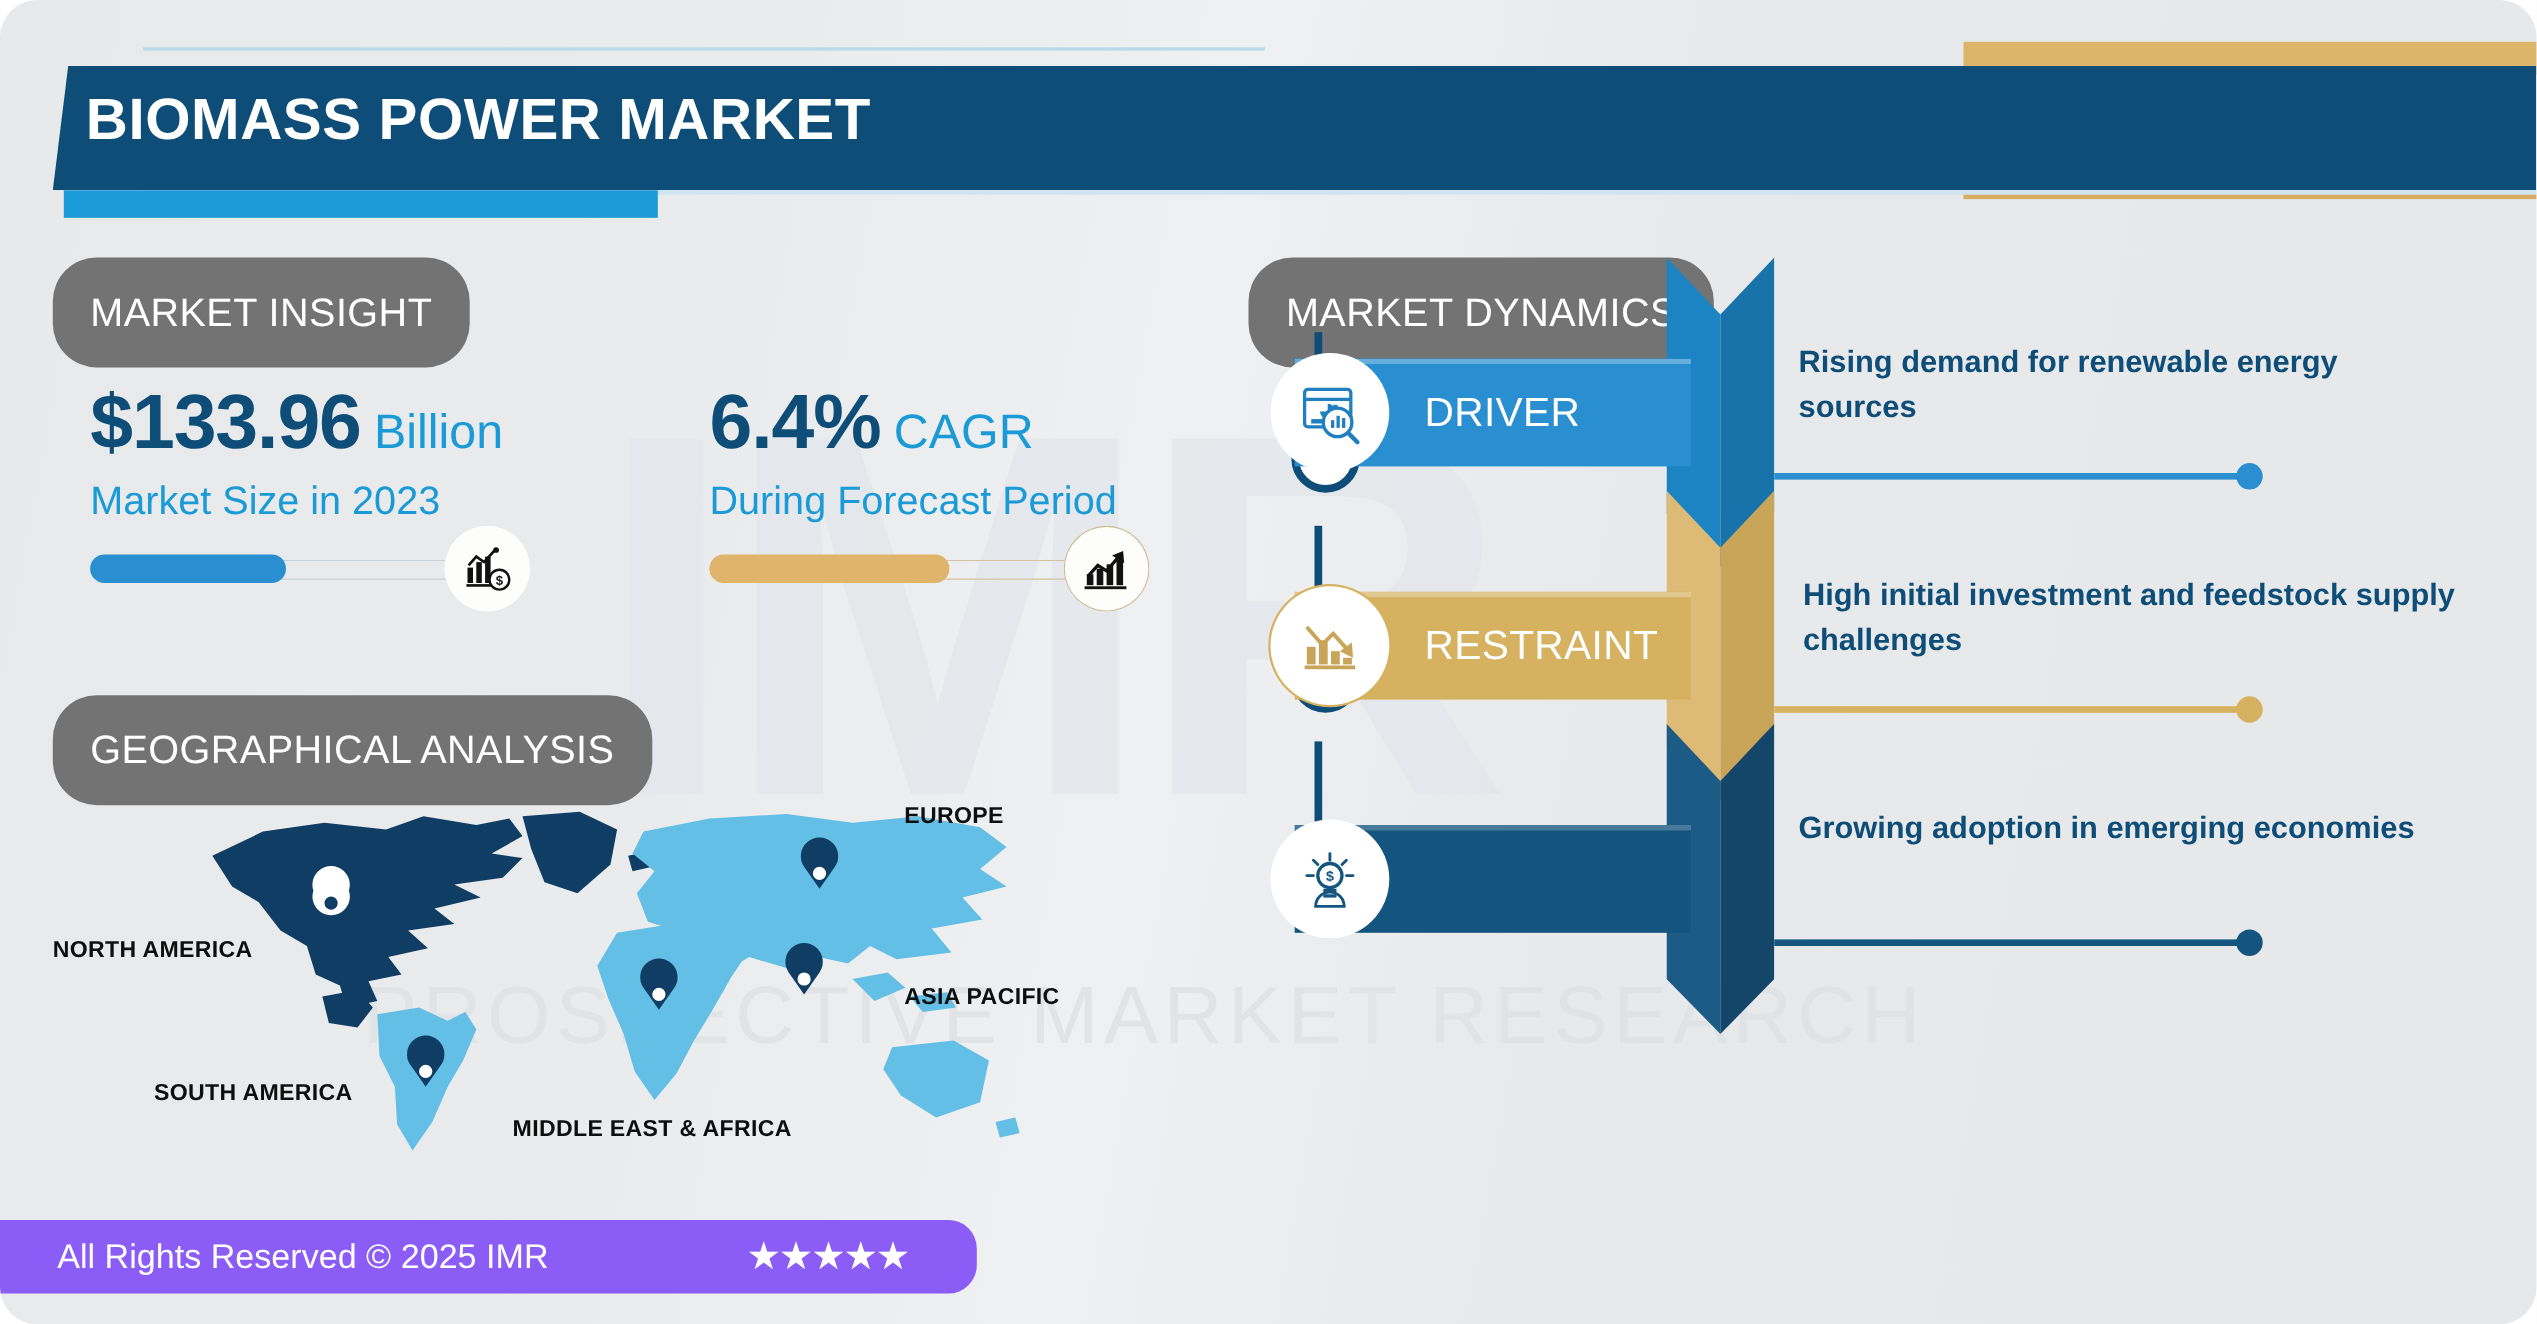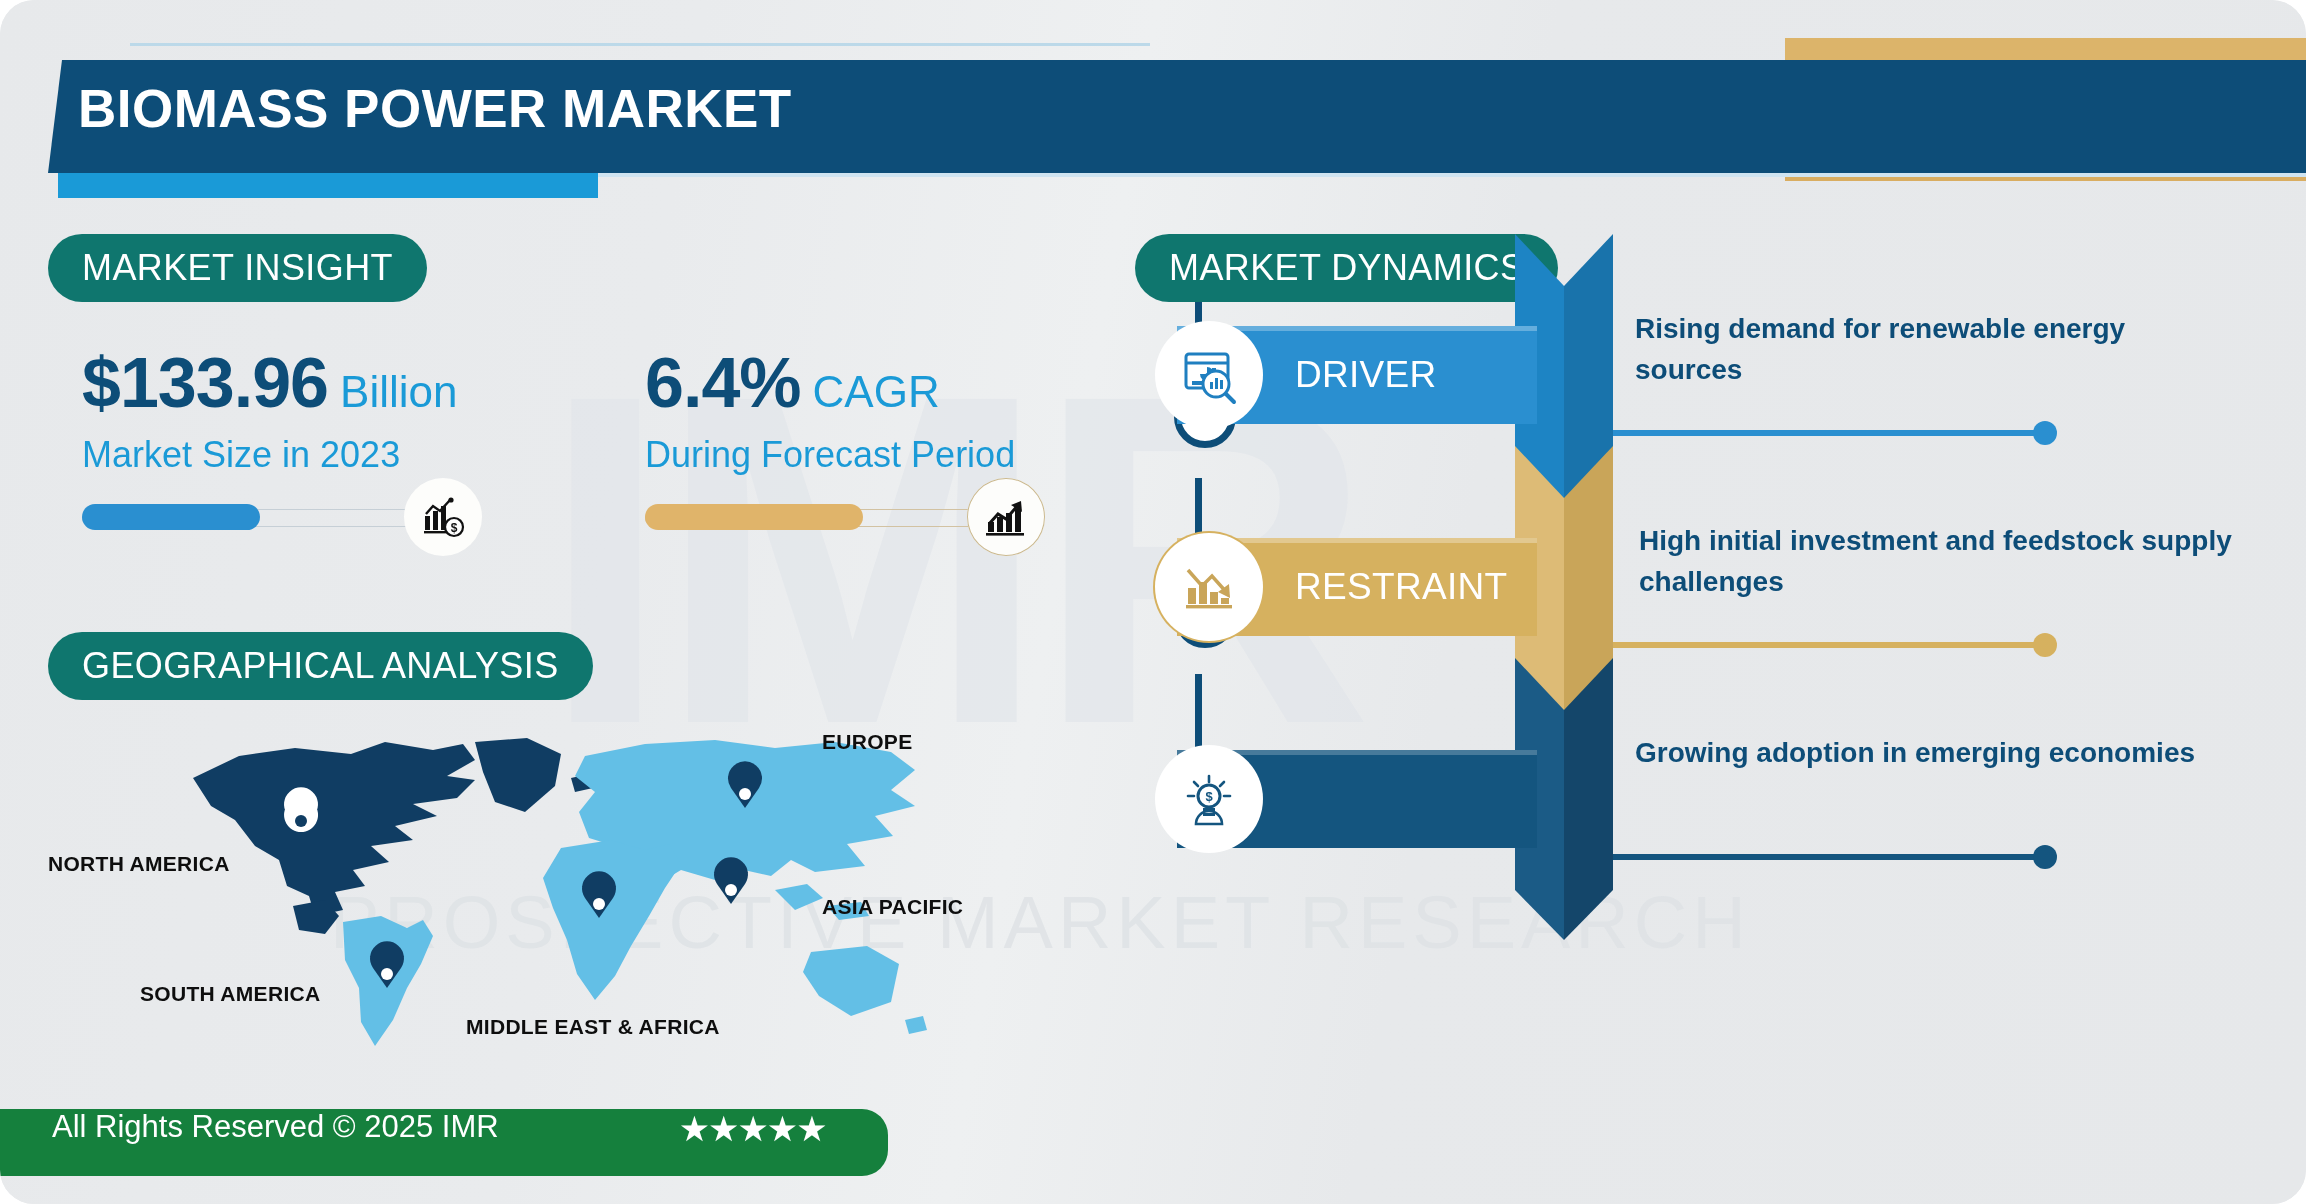--- a/index.html
+++ b/index.html
@@ -35,23 +35,23 @@
   }
   .hdr-underline-blue{position:absolute;left:130px;top:173px;width:2176px;height:4px;background:#cfe4f1;}
   .hdr-accent{position:absolute;left:58px;top:173px;width:540px;height:25px;background:#1a9ad7;}
   .hdr-gold-bottomline{position:absolute;left:1785px;top:177px;width:1100px;height:4px;background:#d9ad61;}
   .hdr-title{
     position:absolute;left:78px;top:78px;color:#ffffff;font-size:53px;font-weight:700;
     letter-spacing:.5px;font-family:"Liberation Sans",sans-serif;
   }
   
   .pill{
-    position:absolute;background:#0f766e;color:#fff;border-radius:40px;
+    position:absolute;background:#737373;color:#fff;border-radius:40px;
     display:flex;align-items:center;justify-content:center;
-    font-size:36px;font-weight:400;letter-spacing:.4px;padding:0 34px;
+    font-size:36px;font-weight:400;letter-spacing:.4px;padding:16px 34px;
     font-family:"Liberation Sans",sans-serif;
   }
   #pill-insight{left:48px;top:234px;height:68px;}
   #pill-geo{left:48px;top:632px;height:68px;}
   #pill-dynamics{left:1135px;top:234px;height:68px;}
   
   .stat{position:absolute;}
   .stat .big{font-size:70px;font-weight:700;color:#0d4d78;letter-spacing:-1px;line-height:1;display:inline-block;vertical-align:baseline;}
   .stat .unit{font-size:44px;color:#1a9ad7;font-weight:400;margin-left:12px;display:inline-block;vertical-align:baseline;}
   .stat .sub{font-size:36px;color:#1a9ad7;font-weight:400;margin-top:16px;}
@@ -60,23 +60,23 @@
   .track .fill{position:absolute;left:0;top:0;height:26px;border-radius:14px;}
   .track .knob{
     position:absolute;top:-26px;width:78px;height:78px;border-radius:50%;
     background:#fdfdfb;display:flex;align-items:center;justify-content:center;
   }
   
   #map-wrap{position:absolute;left:175px;top:720px;width:760px;height:330px;}
   .region-label{position:absolute;font-size:21px;font-weight:700;color:#0e0e0e;letter-spacing:.3px;white-space:nowrap;font-family:"Liberation Sans",sans-serif;}
   
   #footer{
-    position:absolute;left:0px;top:1109px;width:888px;height:67px;background:#15803d;
+    position:absolute;left:0px;top:1109px;width:888px;height:67px;background:#8b5cf6;
     border-top-right-radius:26px;border-bottom-right-radius:26px;
-    display:flex;
+    display:flex;align-items:center;
   }
   #footer .ftxt{color:#fff;font-size:31px;margin-left:52px;font-family:"Liberation Sans",sans-serif;}
   #footer .stars{color:#fff;font-size:35px;margin-left:180px;letter-spacing:-2px;}
   
   #dyn{position:absolute;left:1135px;top:300px;width:1171px;height:904px;}
   .spine{position:absolute;left:60px;top:0px;width:7px;background:#0d4d78;}
   .spinedot{
     position:absolute;width:48px;height:48px;border-radius:50%;background:#fff;
     border:7px solid #0d4d78;display:flex;align-items:center;justify-content:center;
   }

